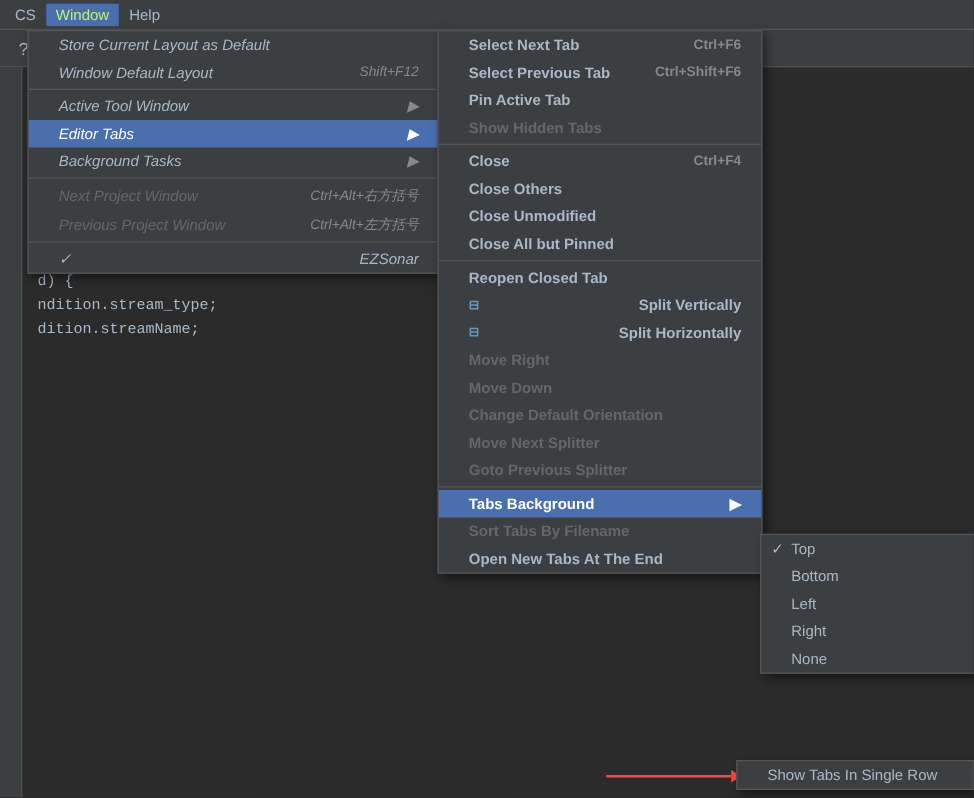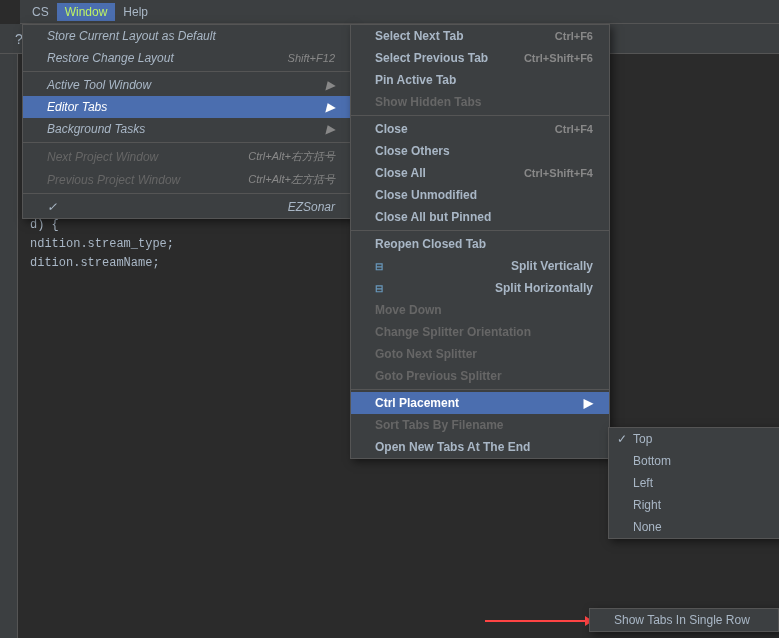--- a/index.html
+++ b/index.html
@@ -15,21 +15,20 @@
     }
 
     
     .menubar {
       display: flex;
       background: #3c3f41;
       height: 24px;
       align-items: center;
       padding: 0 4px;
       border-bottom: 1px solid #555;
-      margin-left: 20px;
     }
     .menubar-item {
       padding: 2px 8px;
       cursor: pointer;
       color: #a9b7c6;
       font-size: 12px;
     }
     .menubar-item:hover, .menubar-item.active {
       background: #4b6eaf;
       color: #bef264;
@@ -215,21 +214,21 @@
   <div class="code-line"><span class="code-var">dition.streamName;</span></div>
 </div>
 
 <div class="dropdown-container">
 
   <div class="menu-window">
     <div class="menu-item">
       <span>Store Current Layout as Default</span>
     </div>
     <div class="menu-item">
-      <span>Restore Change Layout</span>
+      <span>Window Default Layout</span>
       <span class="shortcut">Shift+F12</span>
     </div>
     <div class="menu-separator"></div>
     <div class="menu-item">
       <span>Active Tool Window</span>
       <span class="arrow">▶</span>
     </div>
     <div class="menu-item highlighted">
       <span>Editor Tabs</span>
       <span class="arrow">▶</span>
@@ -271,56 +270,55 @@
     </div>
     <div class="menu-separator"></div>
     <div class="menu-item">
       <span>Close</span>
       <span class="shortcut">Ctrl+F4</span>
     </div>
     <div class="menu-item">
       <span>Close Others</span>
     </div>
     <div class="menu-item">
-      <span>Close All</span>
-      <span class="shortcut">Ctrl+Shift+F4</span>
-    </div>
-    <div class="menu-item">
       <span>Close Unmodified</span>
     </div>
     <div class="menu-item">
       <span>Close All but Pinned</span>
     </div>
     <div class="menu-separator"></div>
     <div class="menu-item">
       <span>Reopen Closed Tab</span>
     </div>
     <div class="menu-item">
       <span style="margin-right:6px;color:#6897bb;font-size:10px;">⊟</span>
       <span>Split Vertically</span>
     </div>
     <div class="menu-item">
       <span style="margin-right:6px;color:#6897bb;font-size:10px;">⊟</span>
       <span>Split Horizontally</span>
     </div>
     <div class="menu-item disabled">
+      <span>Move Right</span>
+    </div>
+    <div class="menu-item disabled">
       <span>Move Down</span>
     </div>
     <div class="menu-item disabled">
-      <span>Change Splitter Orientation</span>
-    </div>
-    <div class="menu-item disabled">
-      <span>Goto Next Splitter</span>
+      <span>Change Default Orientation</span>
+    </div>
+    <div class="menu-item disabled">
+      <span>Move Next Splitter</span>
     </div>
     <div class="menu-item disabled">
       <span>Goto Previous Splitter</span>
     </div>
     <div class="menu-separator"></div>
     <div class="menu-item highlighted">
-      <span>Ctrl Placement</span>
+      <span>Tabs Background</span>
       <span class="arrow">▶</span>
     </div>
     <div class="menu-item disabled">
       <span>Sort Tabs By Filename</span>
     </div>
     <div class="menu-item">
       <span>Open New Tabs At The End</span>
     </div>
   </div>
 

